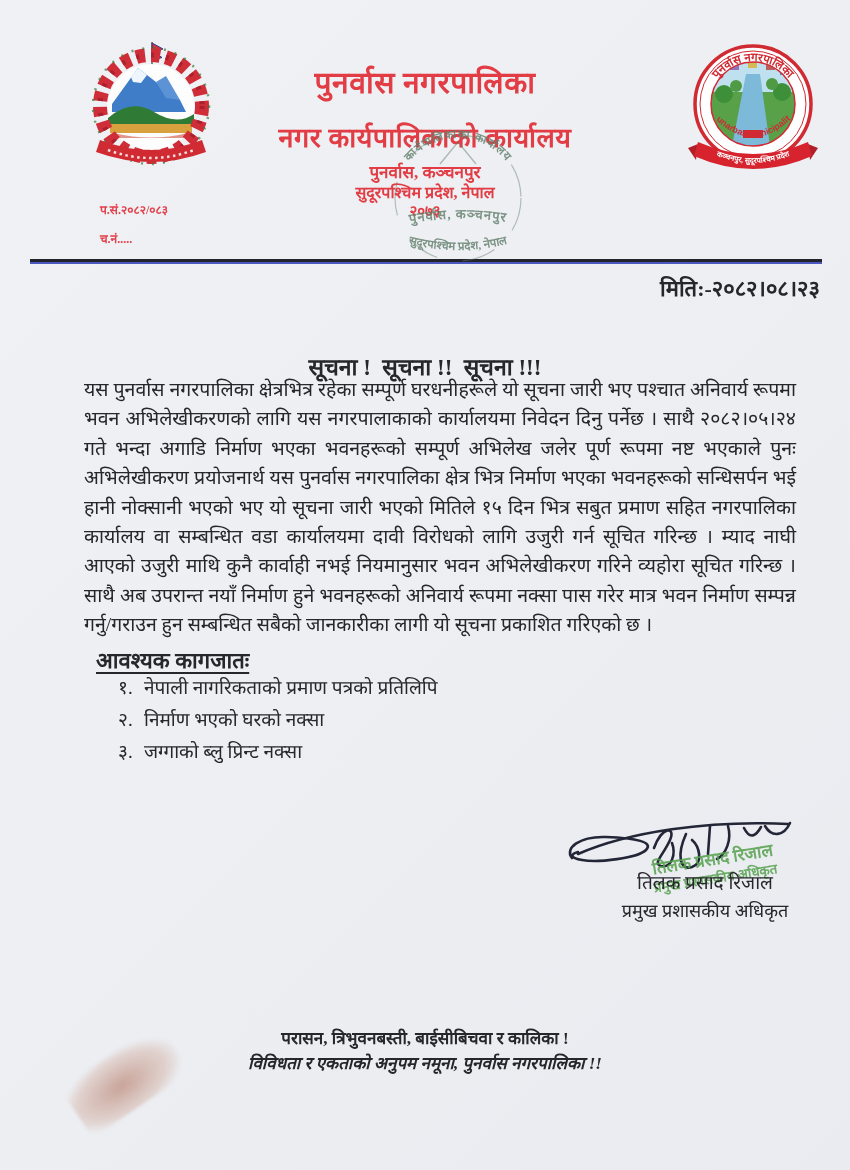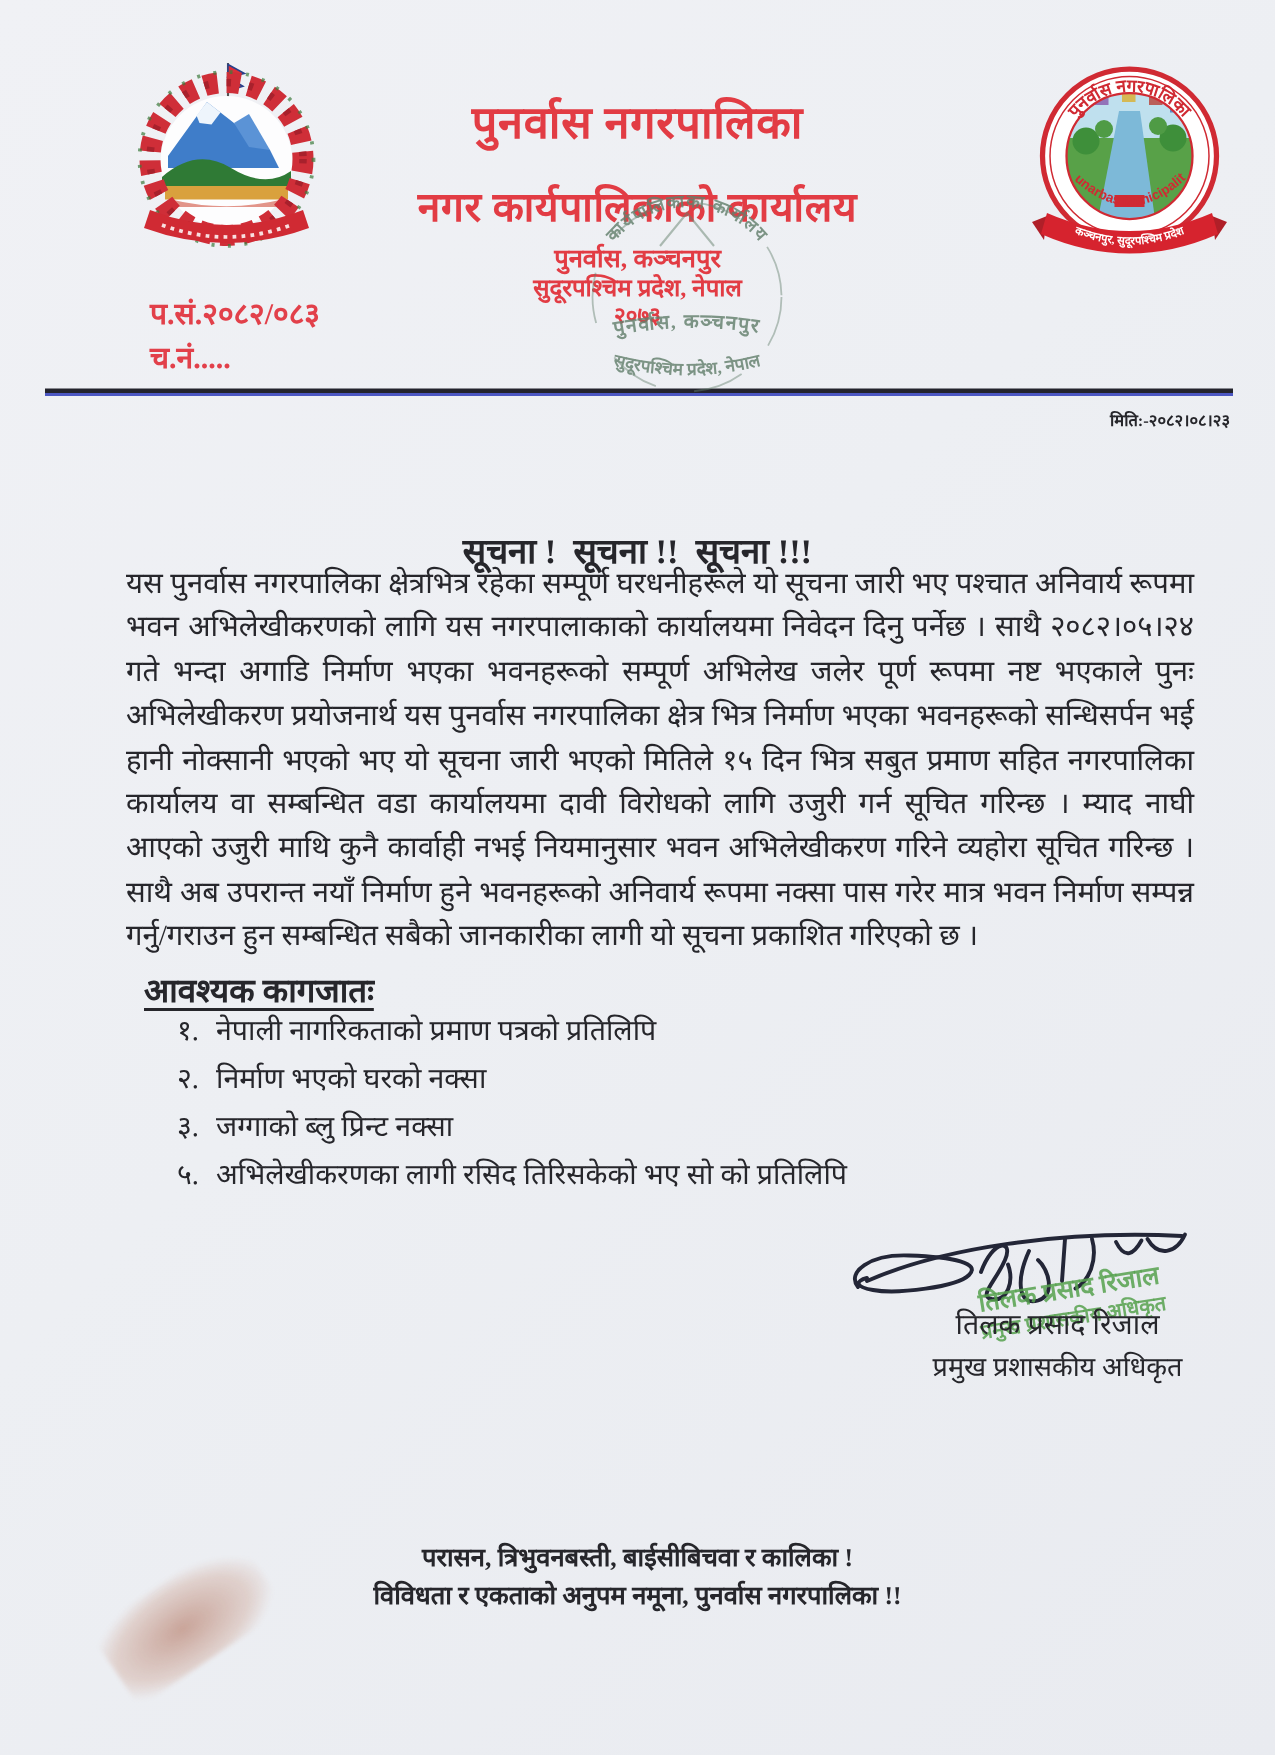--- a/index.html
+++ b/index.html
@@ -11,44 +11,44 @@
   
   .emblem-left{position:absolute;left:86px;top:38px;width:130px;height:132px;}
   .seal-right{position:absolute;left:686px;top:42px;width:134px;height:138px;}
   .head-center{position:absolute;left:190px;top:64px;width:470px;text-align:center;color:#e23c44;z-index:2;}
   .head-h1{font-size:30px;font-weight:700;line-height:37px;letter-spacing:.5px;}
   .head-h2{font-size:27px;font-weight:700;line-height:35px;letter-spacing:.5px;margin-top:20px;}
   .head-sub1{font-size:17px;font-weight:700;margin-top:7px;line-height:20px;}
   .head-sub2{font-size:16px;font-weight:700;line-height:19px;}
   .head-year{font-size:15px;font-weight:700;line-height:18px;}
   .office-stamp{position:absolute;left:362px;top:126px;width:192px;height:142px;opacity:.82;z-index:3;pointer-events:none;}
-  .ref-block{position:absolute;left:100px;top:196px;color:#e2404a;font-weight:700;font-size:20px;line-height:29px;z-index:2;}
+  .ref-block{position:absolute;left:100px;top:196px;color:#e2404a;font-weight:700;font-size:12px;line-height:29px;z-index:2;}
   .head-rule{position:absolute;left:30px;top:259px;width:792px;height:3px;background:#23232c;border-bottom:2px solid #4c57c2;}
-  .date-line{position:absolute;left:620px;top:272px;width:200px;text-align:right;font-size:11px;font-weight:700;}
+  .date-line{position:absolute;left:620px;top:272px;width:200px;text-align:right;font-size:22px;font-weight:700;}
   
   .notice-title{position:absolute;left:0;top:302px;width:850px;text-align:center;font-size:23px;font-weight:700;white-space:pre;margin-top:48px;}
   .notice-body{position:absolute;left:84px;top:375px;width:712px;font-size:19.5px;line-height:29.4px;text-align:justify;}
   .docs-heading{position:absolute;left:96px;top:644px;font-size:22px;font-weight:700;text-decoration:underline;text-underline-offset:4px;}
   .docs-list{position:absolute;left:118px;top:672px;font-size:19px;}
   .doc-item{line-height:32px;white-space:nowrap;}
   .doc-num{display:inline-block;min-width:26px;}
   
   .sig-svg{position:absolute;left:558px;top:796px;width:242px;height:80px;}
   .officer-stamp{position:absolute;left:596px;top:850px;width:236px;text-align:center;color:rgba(86,161,78,.85);transform:rotate(-9deg);z-index:1;pointer-events:none;}
   .officer-stamp .l1{font-size:17px;font-weight:700;line-height:20px;}
   .officer-stamp .l2{font-size:13.5px;font-weight:700;line-height:17px;}
   .sig-name{position:absolute;left:575px;top:869px;width:260px;text-align:center;font-size:19px;z-index:2;}
   .sig-designation{position:absolute;left:565px;top:898px;width:280px;text-align:center;font-size:18px;z-index:2;}
   
   .contact-line{position:absolute;left:84px;top:982px;width:700px;font-size:16px;white-space:nowrap;}
   .contact-phone{font-weight:600;font-size:17px;}
   .contact-bold{font-family:"Liberation Sans","DejaVu Sans",sans-serif;font-weight:700;font-size:15.5px;}
   .contact-email{font-family:"Liberation Sans","DejaVu Sans",sans-serif;font-weight:700;font-size:15.5px;color:#1155cc;text-decoration:underline;}
   .slogan1{position:absolute;left:0;top:1026px;width:850px;text-align:center;font-size:17px;font-weight:700;}
-  .slogan2{position:absolute;left:0;top:1051px;width:850px;text-align:center;font-size:17px;font-weight:700;}
+  .slogan2{position:absolute;left:0;top:1051px;width:850px;text-align:center;font-size:17px;font-weight:700;font-style:italic;}
   .stain{position:absolute;left:66px;top:1050px;width:118px;height:60px;
     background:radial-gradient(ellipse at 45% 55%,rgba(152,62,30,.42),rgba(170,80,40,.18) 55%,transparent 75%);
     transform:rotate(-34deg);filter:blur(1.5px);}
   svg text{font-weight:700;}
 </style>
 </head>
 <body>
 
 <div class="page">
 
@@ -165,23 +165,20 @@
   <div class="docs-list">
     <div class="doc-item">
       <span class="doc-num">१.</span><span>नेपाली नागरिकताको प्रमाण पत्रको प्रतिलिपि</span>
     </div>
     <div class="doc-item">
       <span class="doc-num">२.</span><span>निर्माण भएको घरको नक्सा</span>
     </div>
     <div class="doc-item">
       <span class="doc-num">३.</span><span>जग्गाको ब्लु प्रिन्ट नक्सा</span>
     </div>
-    <div class="doc-item">
-      <span class="doc-num">५.</span><span>अभिलेखीकरणका लागी रसिद तिरिसकेको भए सो को प्रतिलिपि</span>
-    </div>
   </div>
 
   <svg class="sig-svg" viewBox="0 0 242 80">
     <g fill="none" stroke="#232637" stroke-width="2.6" stroke-linecap="round">
       <path d="M 14,62 C 6,52 22,40 48,41 C 78,42 96,46 88,54 C 80,62 40,67 24,64 C 12,62 12,58 20,56"></path>
       <path d="M 20,58 C 70,36 150,24 230,28"></path>
       <path d="M 96,52 C 104,30 118,30 112,44 C 106,58 94,68 103,70 C 114,72 118,58 114,47"></path>
       <path d="M 128,38 C 119,58 121,75 134,71 C 146,67 141,50 134,44"></path>
       <path d="M 152,30 L 150,58"></path>
       <path d="M 170,30 C 174,44 168,58 159,63"></path>

